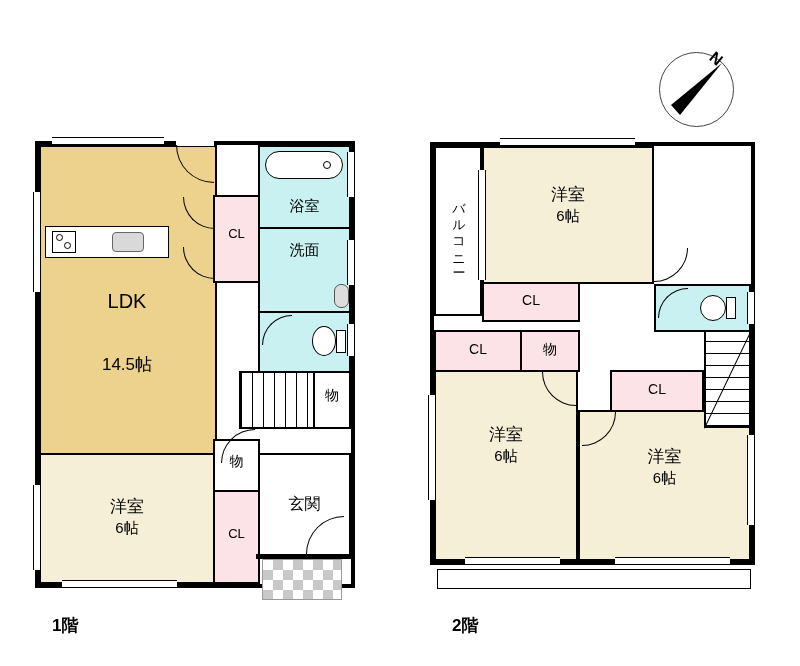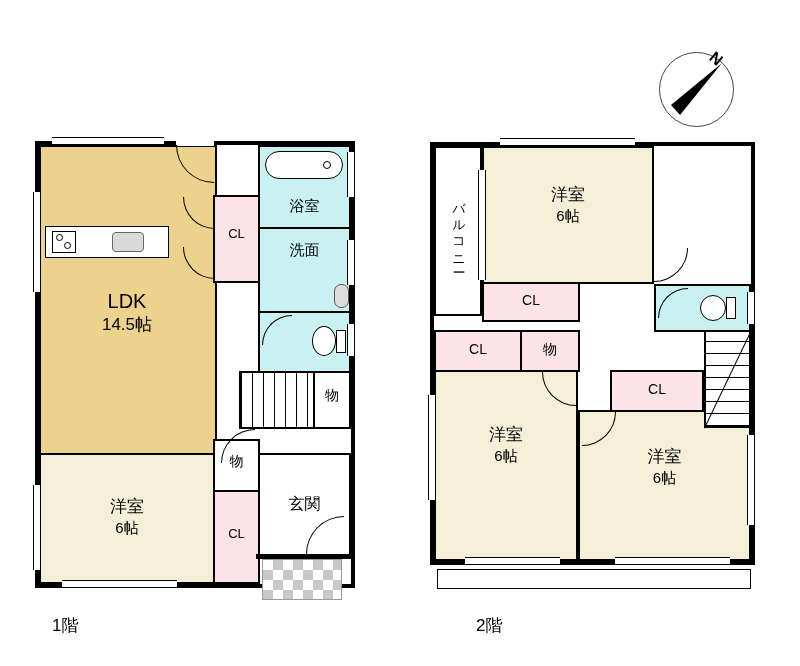--- a/index.html
+++ b/index.html
@@ -35,21 +35,21 @@
   .dot{position:absolute;box-sizing:border-box;border:1px solid #000;border-radius:50%;background:#fff;}
   .bowl{position:absolute;box-sizing:border-box;border:1.3px solid #000;border-radius:50%;background:#fff;}
   .tank{position:absolute;box-sizing:border-box;border:1.3px solid #000;background:#fff;}
   .counter{position:absolute;box-sizing:border-box;border:1.3px solid #000;background:#fff;}
   .stove{position:absolute;box-sizing:border-box;border:1.2px solid #000;background:#fff;}
   .burner{position:absolute;box-sizing:border-box;border:1px solid #000;border-radius:50%;width:7px;height:7px;background:#fff;}
   .sink{position:absolute;box-sizing:border-box;border:1px solid #666;background:#d9d9d9;border-radius:4px;}
   .basin{position:absolute;box-sizing:border-box;border:1px solid #555;background:#ddd;border-radius:7px;}
   .compass-circle{position:absolute;box-sizing:border-box;border:1.5px solid #444;border-radius:50%;background:#fff;}
   .north{position:absolute;font-size:16px;font-weight:bold;transform:rotate(40deg);}
-  .caption{position:absolute;font-size:17px;}
+  .caption{position:absolute;font-size:17px;font-weight:bold;}
 </style>
 </head>
 <body>
 
 <div class="page">
 
   <div class="compass-circle" style="left:659px;top:52px;width:75px;height:75px;"></div>
   <svg class="abs" style="left:659px;top:52px;" width="75" height="75" viewBox="0 0 75 75">
     <polygon points="63,11 12,53 21,63" fill="#000"></polygon>
   </svg>
@@ -92,21 +92,21 @@
   <div class="win-v" style="left:347px;top:324px;height:32px;"></div>
 
   <div class="abs" style="left:176px;top:140px;width:38px;height:6px;background:#fff;"></div>
   <div class="arc arc-bl" style="left:176px;top:145px;width:38px;height:38px;"></div>
   <div class="arc arc-bl" style="left:183px;top:197px;width:32px;height:32px;"></div>
   <div class="arc arc-bl" style="left:183px;top:247px;width:32px;height:32px;"></div>
   <div class="arc arc-tl" style="left:262px;top:315px;width:30px;height:30px;"></div>
   <div class="arc arc-tl" style="left:221px;top:429px;width:34px;height:34px;"></div>
   <div class="arc arc-tl" style="left:306px;top:516px;width:38px;height:38px;"></div>
 
-  <div class="label" style="left:47px;top:288px;width:160px;">
+  <div class="label" style="left:47px;top:288px;width:160px;gap:40px;">
     <span class="fs20">LDK</span>
     <span class="fs17">14.5帖</span>
   </div>
   <div class="label fs15" style="left:258px;top:196px;width:93px;">
     <span>浴室</span>
   </div>
   <div class="label fs13" style="left:213px;top:226px;width:47px;">
     <span>CL</span>
   </div>
   <div class="label fs15" style="left:258px;top:240px;width:93px;">
@@ -181,15 +181,15 @@
     <span>CL</span>
   </div>
   <div class="label" style="left:434px;top:424px;width:144px;">
     <span class="fs17">洋室</span>
     <span class="fs15">6帖</span>
   </div>
   <div class="label" style="left:578px;top:446px;width:173px;">
     <span class="fs17">洋室</span>
     <span class="fs15">6帖</span>
   </div>
-  <div class="caption" style="left:476px;top:614px;">2階</div>
+  <div class="caption" style="left:452px;top:614px;">2階</div>
 
 </div>
 
 </body></html>

